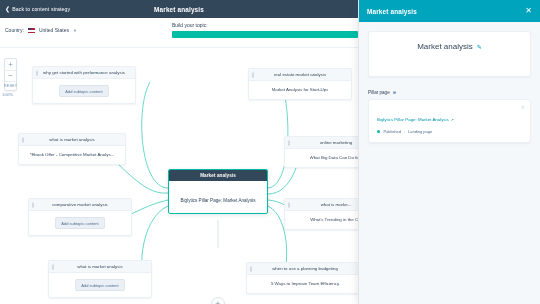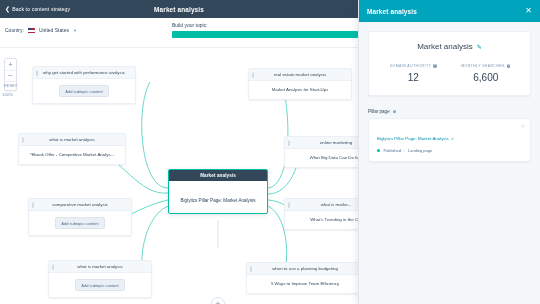--- a/index.html
+++ b/index.html
@@ -347,36 +347,20 @@
       <span class="panel-close">✕</span>
     </div>
 
     <div class="panel-body">
 
       <div class="card">
         <div class="card-title-row">
           <span class="card-title">Market analysis</span>
           <span class="pencil">✎</span>
         </div>
-        <div class="metrics">
-          <div class="metric">
-            <div class="metric-label">
-              <span>DOMAIN AUTHORITY</span>
-              <span class="info-dot">?</span>
-            </div>
-            <div class="metric-value">12</div>
-          </div>
-          <div class="metric">
-            <div class="metric-label">
-              <span>MONTHLY SEARCHES</span>
-              <span class="info-dot">?</span>
-            </div>
-            <div class="metric-value">6,600</div>
-          </div>
-        </div>
       </div>
 
       <div class="section">
         <div class="section-label">
           <span>Pillar page</span>
           <span class="info-dot">?</span>
         </div>
         <div class="pillar-card">
           <span class="pillar-x">✕</span>
           <span class="pillar-link">

